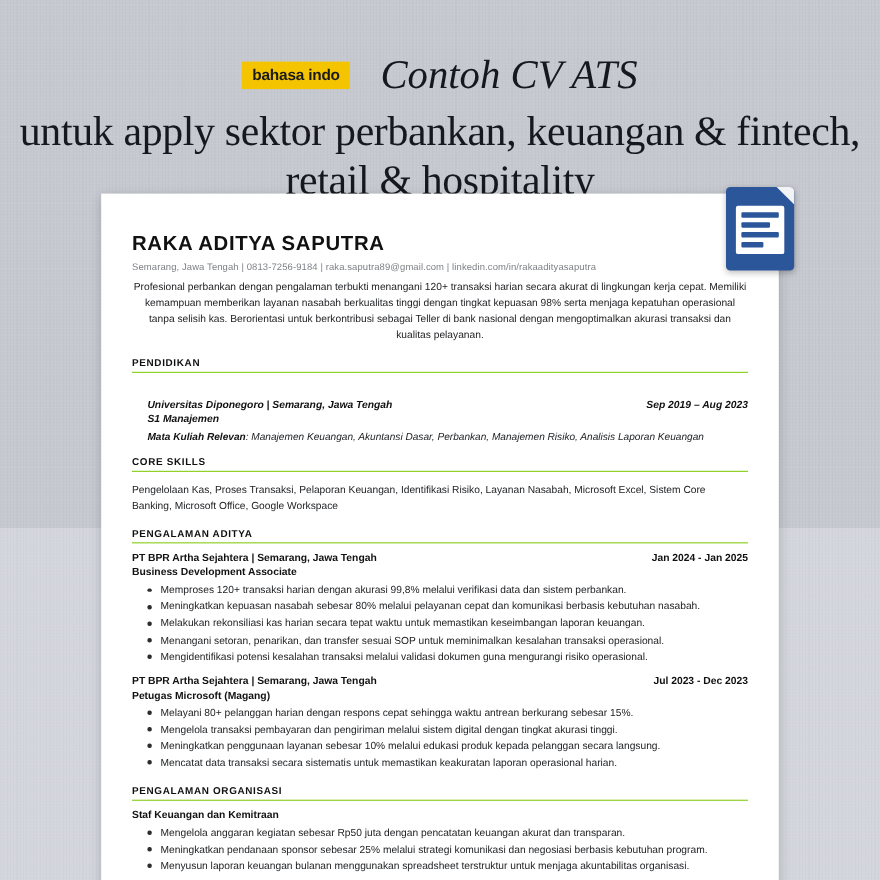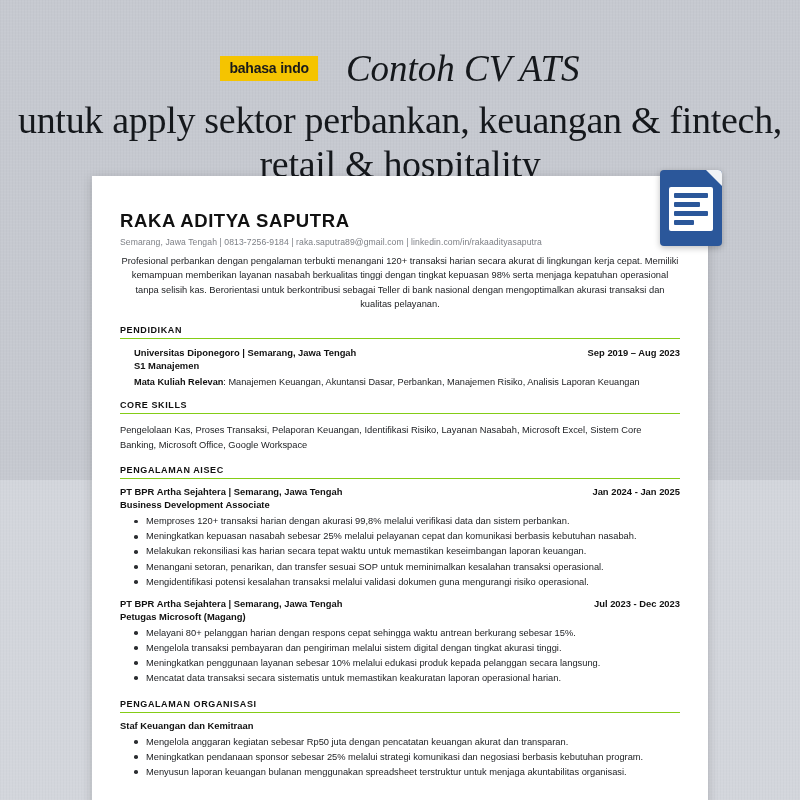--- a/index.html
+++ b/index.html
@@ -137,21 +137,21 @@
   }
   .entry-left {
     font-size: 9.4px; font-weight: bold; color: #111;
   }
   .entry-right {
     font-size: 9.4px; font-weight: bold; color: #111; white-space: nowrap;
   }
   .entry-sub {
     font-size: 9.4px; font-weight: bold; color: #111; margin-top: 2px;
   }
-  .edu-block { margin-top: 8px; padding-left: 14px; }
+  .edu-block { margin-top: 23px; padding-left: 14px; font-style: italic; }
   .courses {
     font-size: 9.2px; color: #1b1d20; margin-top: 6px;
   }
   .courses b { color: #111; }
   .skills-text {
     font-size: 9.3px; color: #1b1d20; line-height: 1.6; margin-top: 9px;
   }
   .job { margin-top: 8px; }
   .job.first { margin-top: 7px; }
   ul.bullets {
@@ -202,31 +202,31 @@
         <span class="entry-left">Universitas Diponegoro | Semarang, Jawa Tengah</span>
         <span class="entry-right">Sep 2019 – Aug 2023</span>
       </div>
       <div class="entry-sub">S1 Manajemen</div>
       <div class="courses"><b>Mata Kuliah Relevan</b><span>: Manajemen Keuangan, Akuntansi Dasar, Perbankan, Manajemen Risiko, Analisis Laporan Keuangan</span></div>
     </div>
 
     <div class="sect-head">CORE SKILLS</div>
     <div class="skills-text">Pengelolaan Kas, Proses Transaksi, Pelaporan Keuangan, Identifikasi Risiko, Layanan Nasabah, Microsoft Excel, Sistem Core Banking, Microsoft Office, Google Workspace</div>
 
-    <div class="sect-head">PENGALAMAN AISEC</div>
+    <div class="sect-head">PENGALAMAN ADITYA</div>
 
     <div class="job first">
       <div class="row-split">
         <span class="entry-left">PT BPR Artha Sejahtera | Semarang, Jawa Tengah</span>
         <span class="entry-right">Jan 2024 - Jan 2025</span>
       </div>
       <div class="entry-sub">Business Development Associate</div>
       <ul class="bullets">
         <li>Memproses 120+ transaksi harian dengan akurasi 99,8% melalui verifikasi data dan sistem perbankan.</li>
-        <li>Meningkatkan kepuasan nasabah sebesar 25% melalui pelayanan cepat dan komunikasi berbasis kebutuhan nasabah.</li>
+        <li>Meningkatkan kepuasan nasabah sebesar 80% melalui pelayanan cepat dan komunikasi berbasis kebutuhan nasabah.</li>
         <li>Melakukan rekonsiliasi kas harian secara tepat waktu untuk memastikan keseimbangan laporan keuangan.</li>
         <li>Menangani setoran, penarikan, dan transfer sesuai SOP untuk meminimalkan kesalahan transaksi operasional.</li>
         <li>Mengidentifikasi potensi kesalahan transaksi melalui validasi dokumen guna mengurangi risiko operasional.</li>
       </ul>
     </div>
 
     <div class="job">
       <div class="row-split">
         <span class="entry-left">PT BPR Artha Sejahtera | Semarang, Jawa Tengah</span>
         <span class="entry-right">Jul 2023 - Dec 2023</span>

